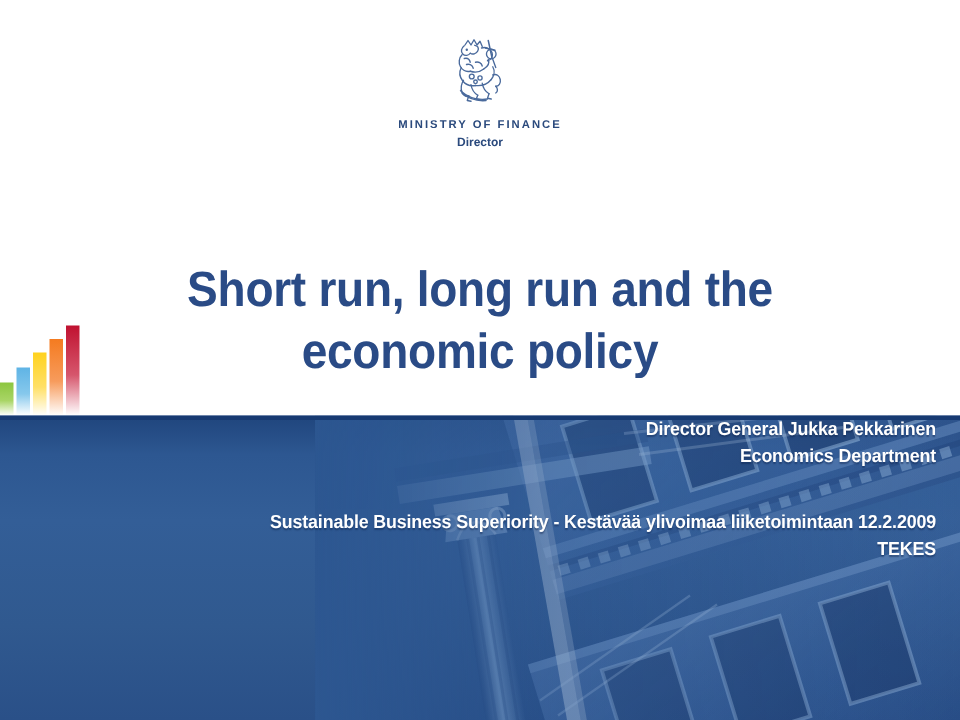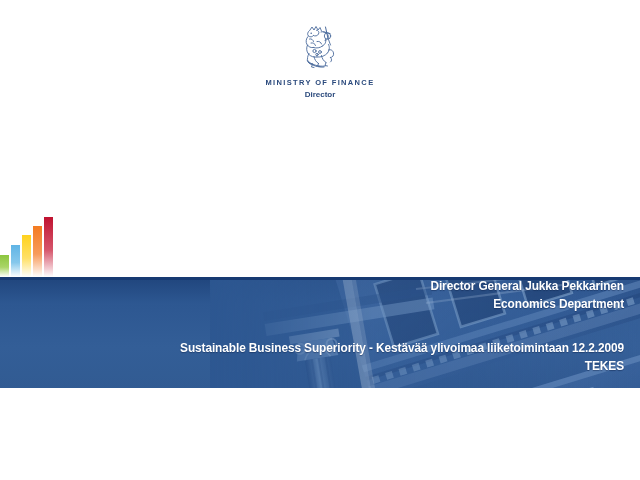--- a/index.html
+++ b/index.html
@@ -10,21 +10,21 @@
   body {
     width: 640px;
     height: 480px;
     overflow: hidden;
     font-family: "Liberation Sans", sans-serif;
   }
 
   #slide {
     position: relative;
     width: 640px;
-    height: 388px;
+    height: 480px;
     background: #ffffff;
     overflow: hidden;
   }
 
   
   .top-area {
     position: absolute;
     left: 0; top: 0;
     width: 640px;
     height: 277px;
@@ -208,20 +208,24 @@
 
           <circle cx="17.5" cy="27" r="1.6"></circle>
           <circle cx="23" cy="28" r="1.4"></circle>
           <circle cx="20" cy="30.5" r="1.2"></circle>
         </g>
       </svg>
       <div class="logo-wordmark">MINISTRY OF FINANCE</div>
       <div class="logo-country">Director</div>
     </div>
 
+    <div class="title-wrap">
+      <div class="title-line">Short run, long run and the</div>
+      <div class="title-line">economic policy</div>
+    </div>
 
     <div class="bars">
       <div class="bar" style="left:0px;  height:22px; background:linear-gradient(180deg,#8cc63f 0%,#a9d566 55%,#ffffff 100%);"></div>
       <div class="bar" style="left:11px; height:32px; background:linear-gradient(180deg,#5fb4e5 0%,#86c8ec 55%,#ffffff 100%);"></div>
       <div class="bar" style="left:22px; height:42px; background:linear-gradient(180deg,#ffd21e 0%,#ffe067 55%,#ffffff 100%);"></div>
       <div class="bar" style="left:33px; height:51px; background:linear-gradient(180deg,#f47b20 0%,#f79b5c 55%,#ffffff 100%);"></div>
       <div class="bar" style="left:44px; height:60px; background:linear-gradient(180deg,#c01230 0%,#d6566c 55%,#ffffff 100%);"></div>
     </div>
   </div>
 

